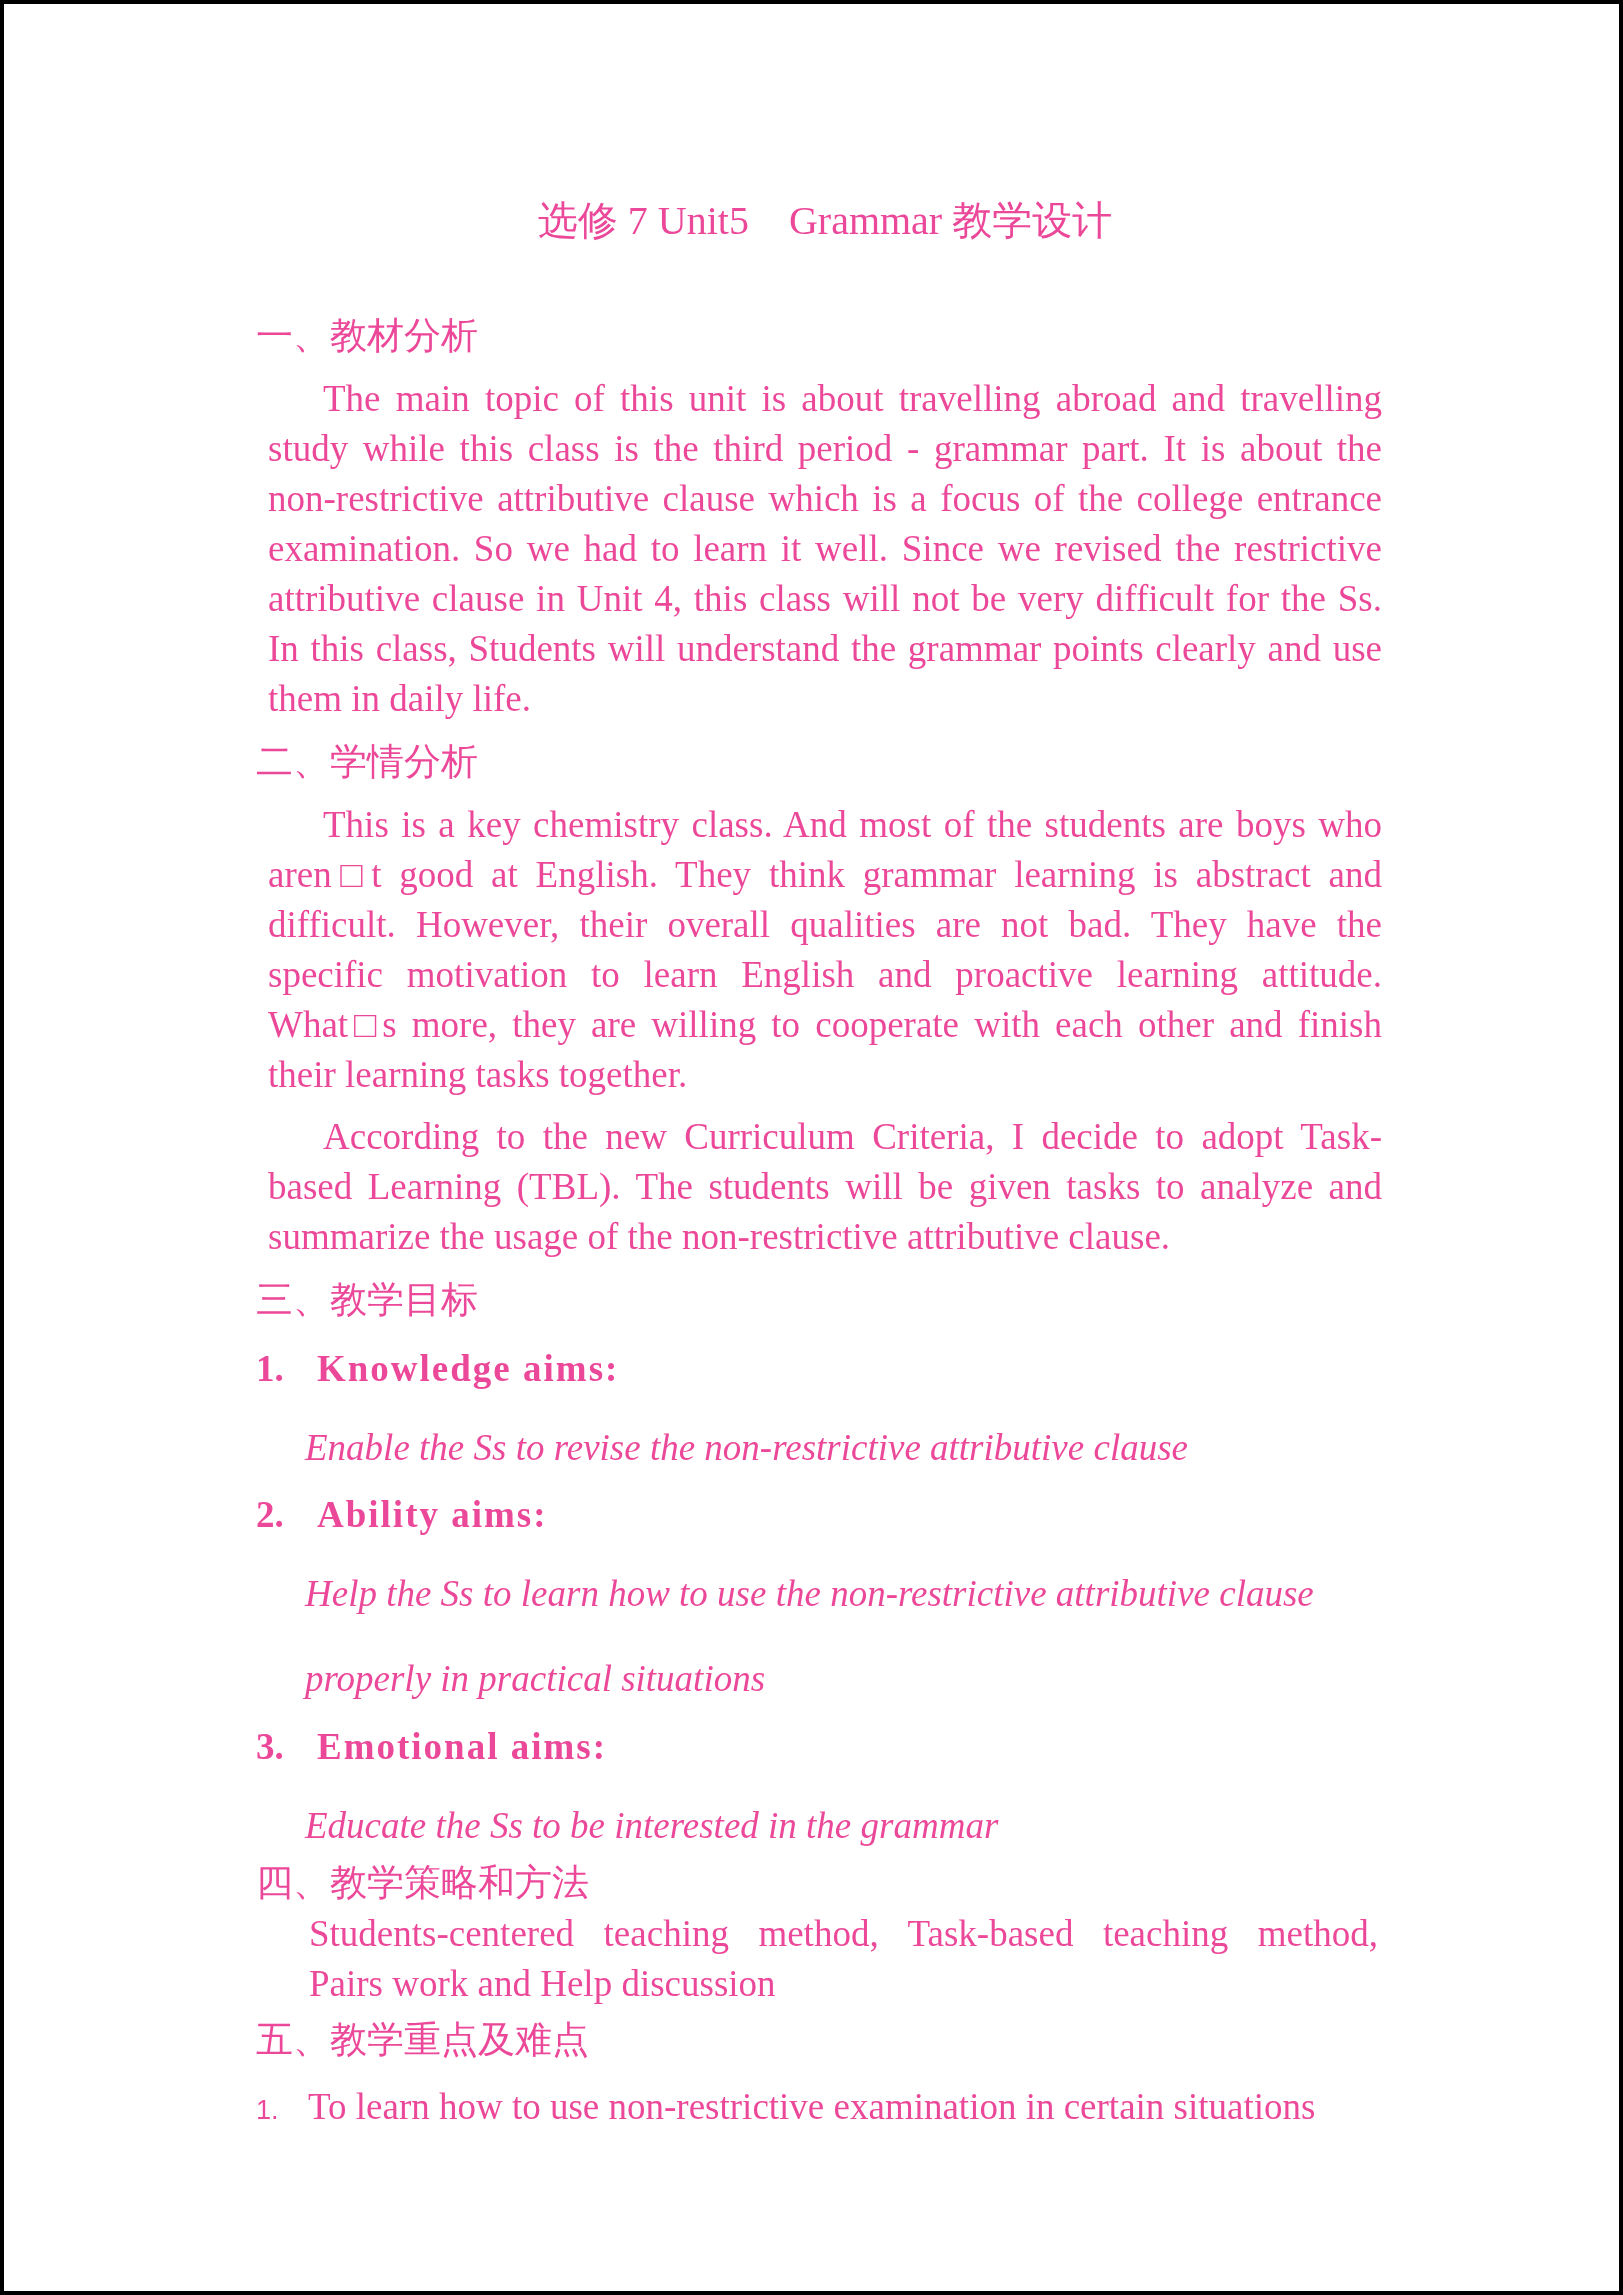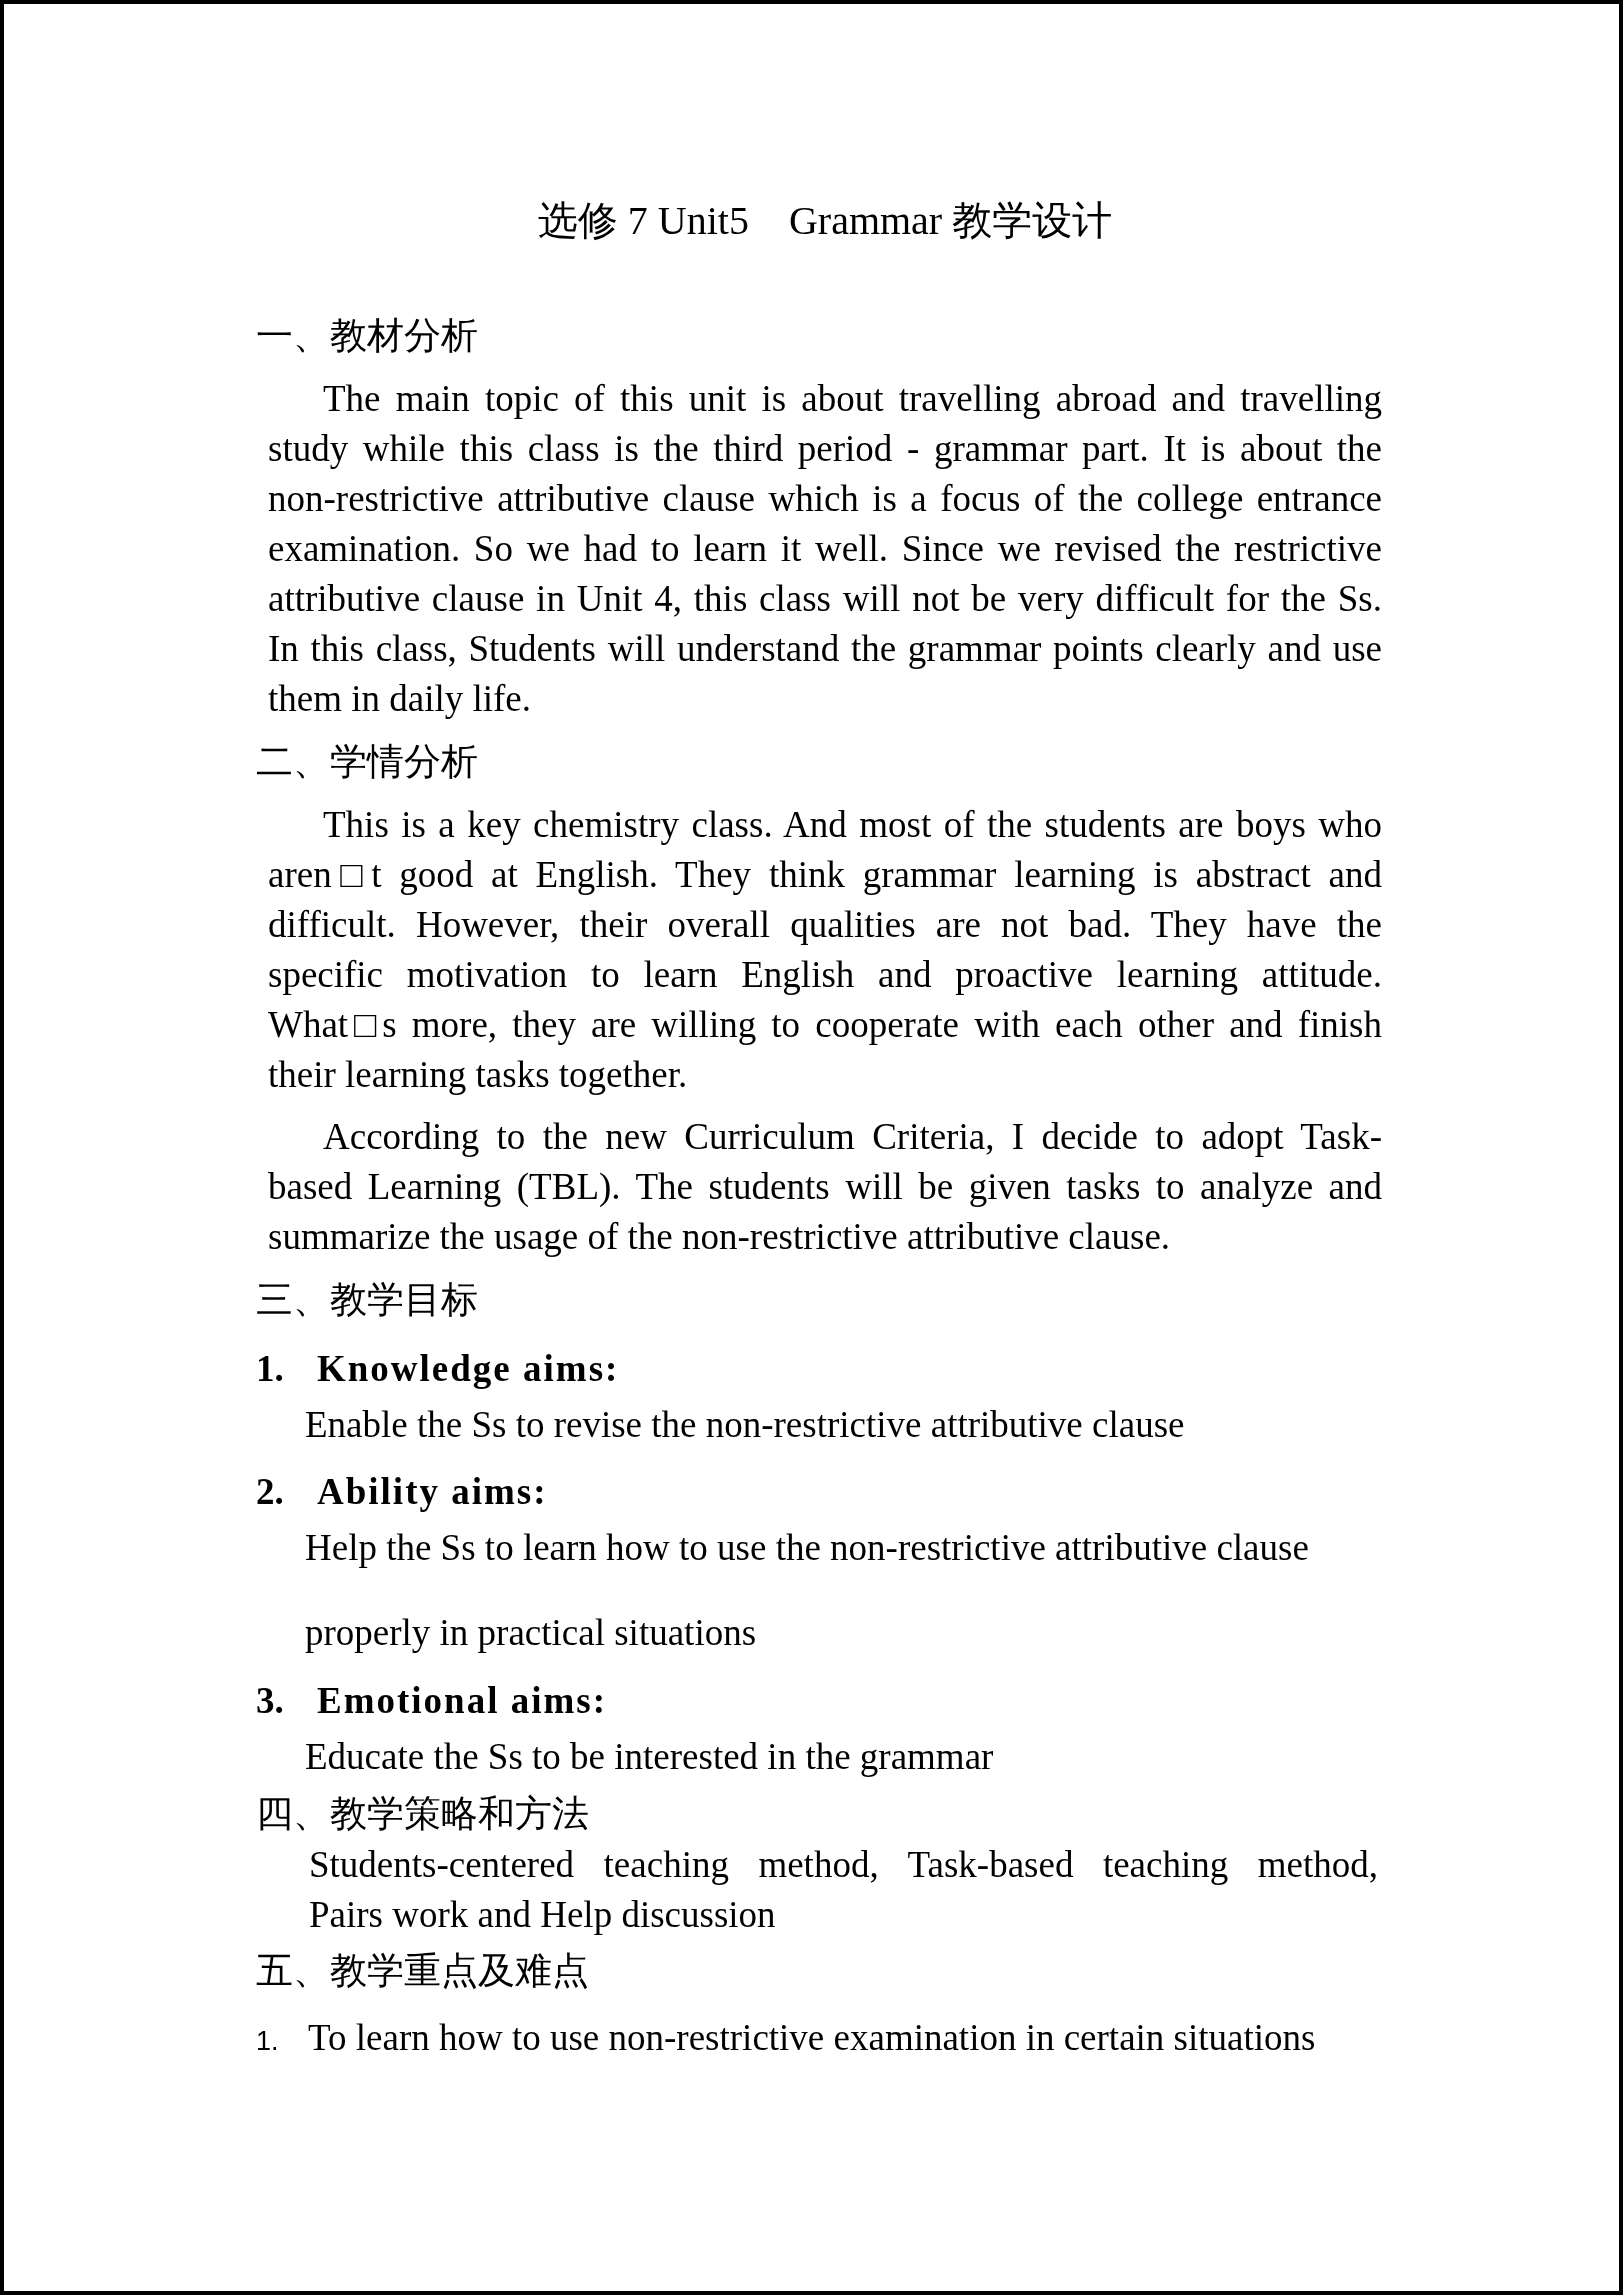--- a/index.html
+++ b/index.html
@@ -10,21 +10,21 @@
   .page {
     position: relative;
     width: 1623px;
     height: 2295px;
     box-sizing: border-box;
     background: #ffffff;
     border: 4.1px solid #000000;
     padding: 190px 225px 136px 252px;
     font-family: "Liberation Serif", "DejaVu Serif", serif;
     font-size: 37px;
-    color: #000000;
+    color: #ec4899;
     overflow: hidden;
   }
   .doc-title {
     font-size: 40px;
     font-weight: normal;
     text-align: center;
     margin: 0 0 63px 0;
     line-height: 53px;
   }
   .sec-heading {
@@ -45,23 +45,24 @@
   .aims-head {
     display: flex;
     align-items: baseline;
     font-weight: bold;
     line-height: 50px;
     margin-top: 17.7px;
   }
   .aims-num { width: 49px; flex: 0 0 49px; }
   .aims-label { letter-spacing: 2px; margin-left: 12px; }
   .aims-line {
-    margin: 6px 0 0 0;
+    margin: 29px 0 0 0;
     line-height: 50px;
     padding-left: 49px;
+    font-style: italic;
   }
   .aims-line.gap { margin-top: 35px; }
 
   .method-line {
     margin: 0 16px 0 53px;
     line-height: 50px;
   }
   .method-line.stretch {
     text-align: justify;
     text-align-last: justify;

